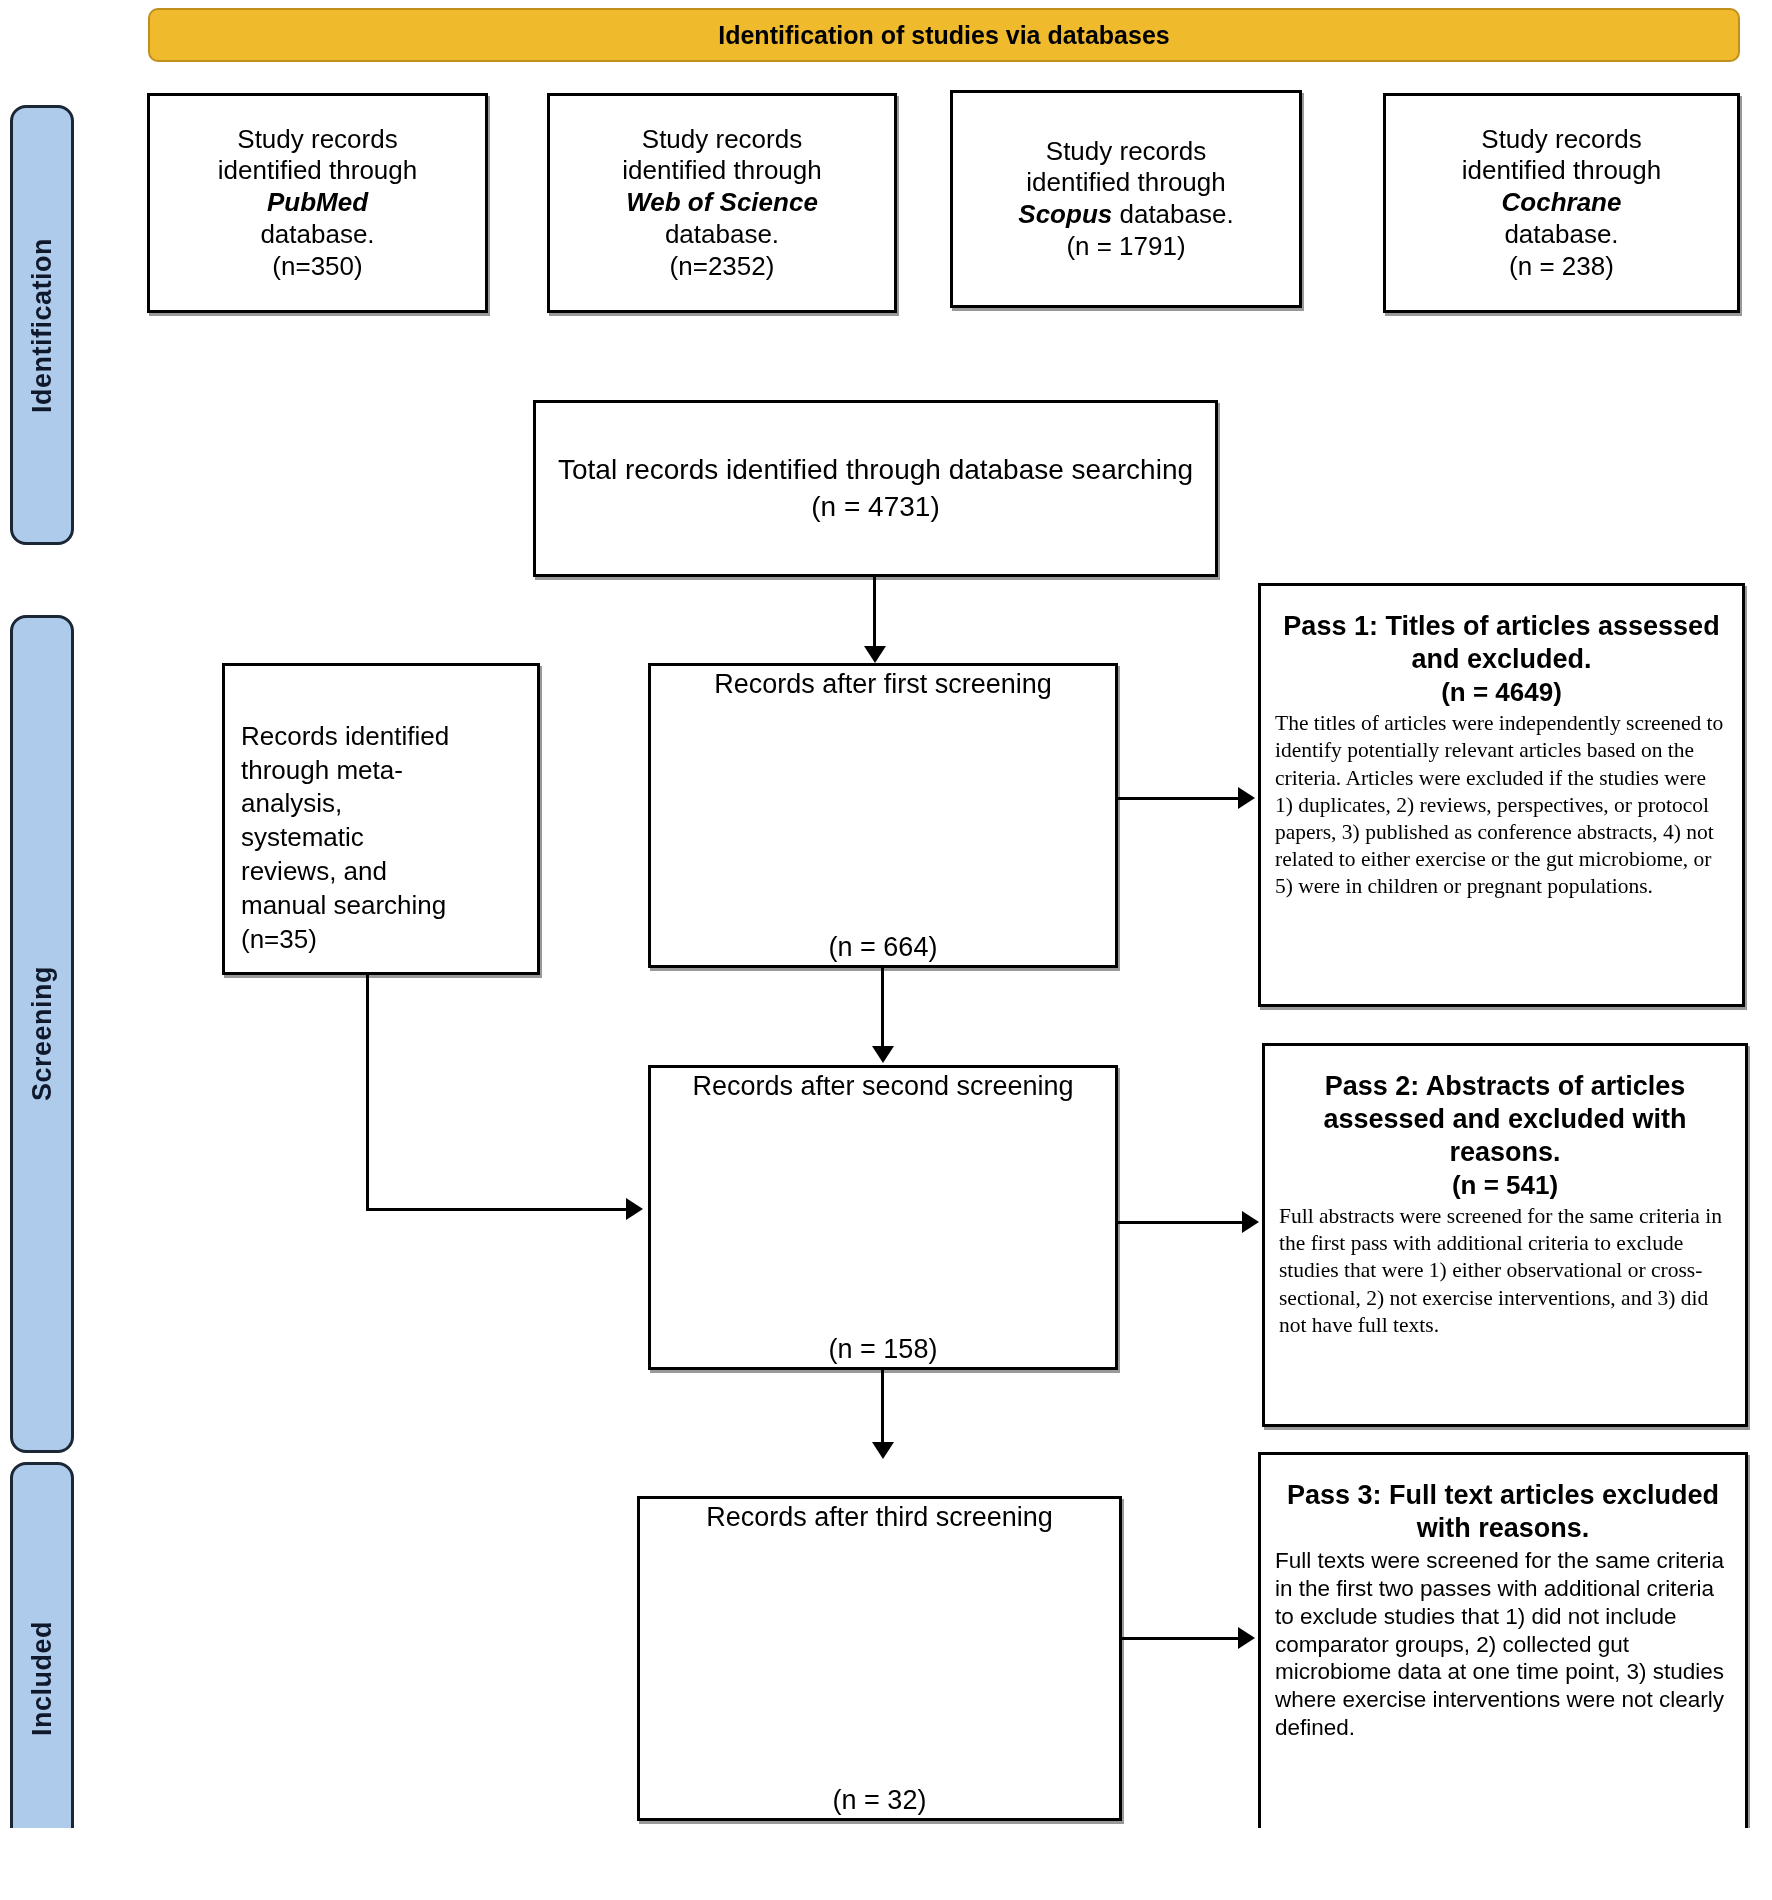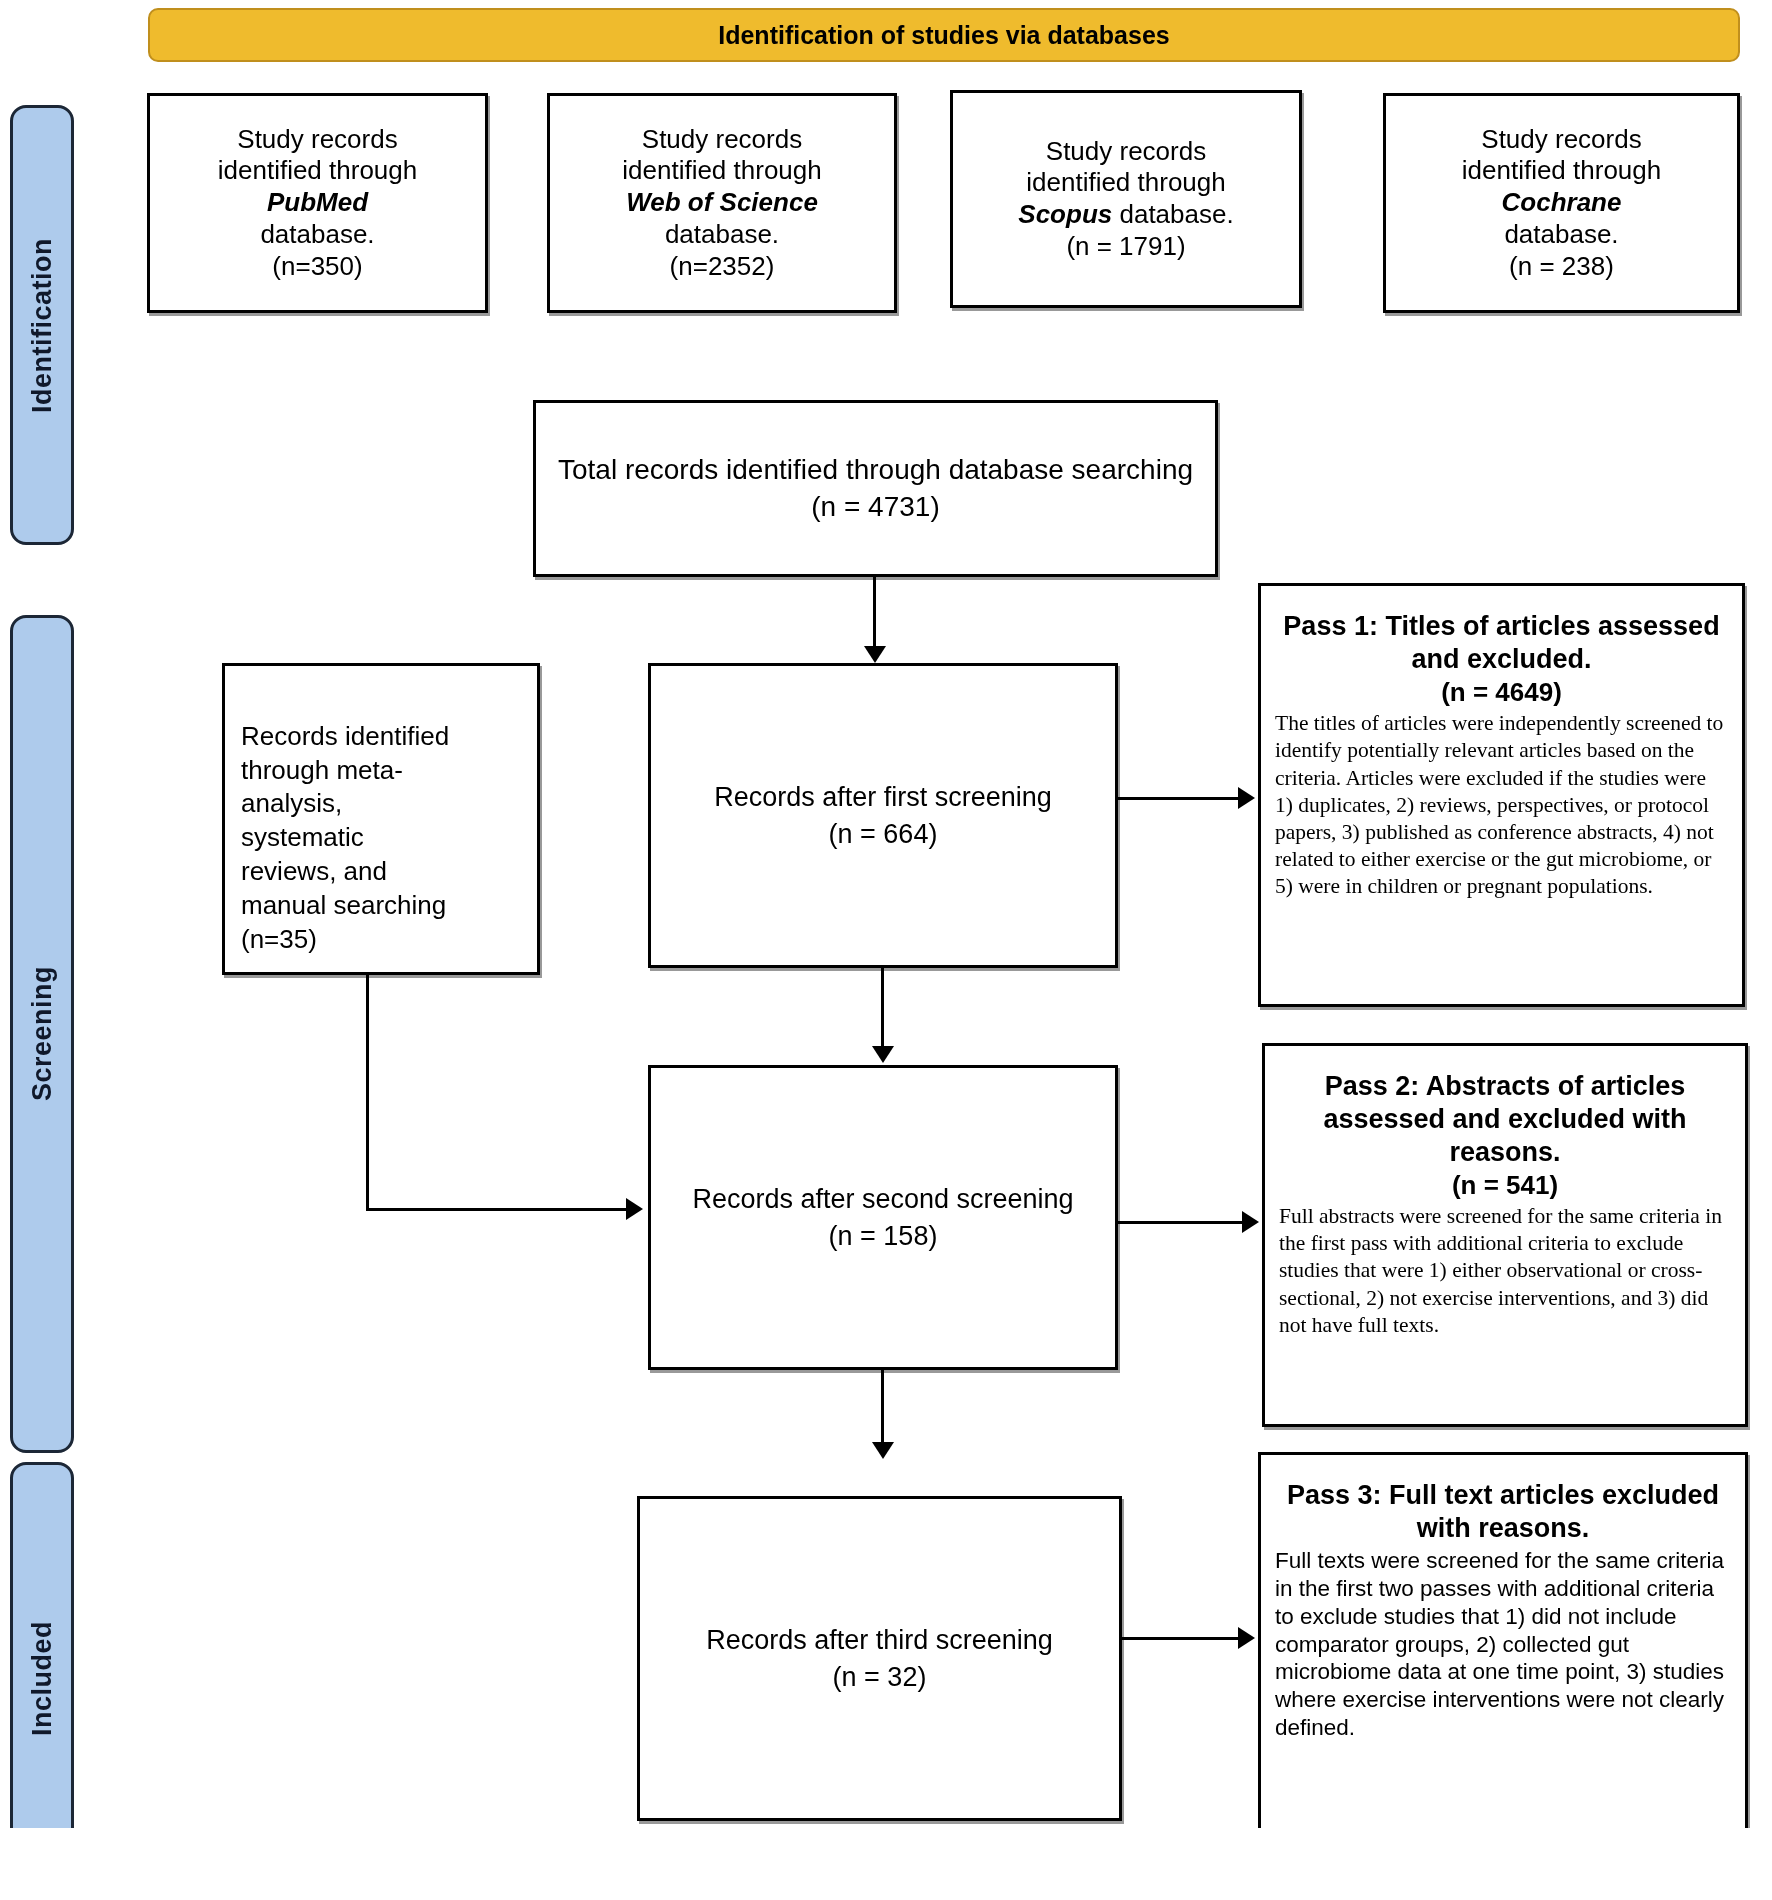--- a/index.html
+++ b/index.html
@@ -38,21 +38,21 @@
   .box{
     position:absolute;background:#fff;
     border:3px solid var(--box-border,#000);
     box-sizing:border-box;
     box-shadow:2px 3px 0 rgba(70,70,70,.55);
   }
   .center-text{display:flex;flex-direction:column;align-items:center;justify-content:center;text-align:center;}
   .db-box{font-size:26px;line-height:1.22;padding:22px 8px;}
   .src{font-weight:bold;font-style:italic;}
   .total-box{font-size:28px;line-height:1.3;padding:10px 20px;}
-  .screen-box{font-size:27px;line-height:1.35;}
+  .screen-box{font-size:27px;line-height:1.35;justify-content:space-between;}
   .meta-box{
     font-size:26px;line-height:1.3;padding:20px 8px 8px 16px;
     text-align:left;white-space:pre-line;
   }
   .pass-box{padding:24px 14px 10px 14px;text-align:center;}
   .pass-title{font-weight:bold;font-size:27px;line-height:1.22;}
   .pass-count{font-weight:bold;font-size:26px;line-height:1.25;}
   .pass-body{
     text-align:left;font-size:21.5px;line-height:1.26;margin-top:2px;
     font-family:"Liberation Serif","DejaVu Serif",serif;

